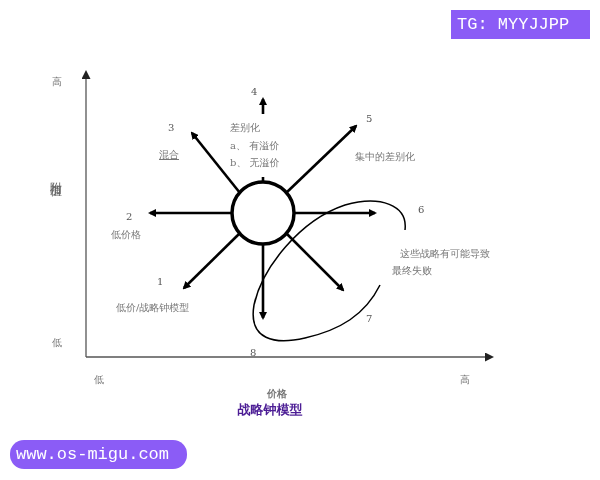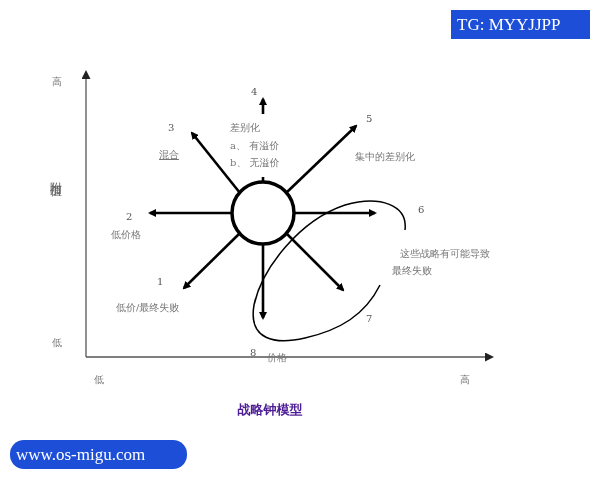--- a/index.html
+++ b/index.html
@@ -2,22 +2,22 @@
 <html><head>
   <meta charset="utf-8">
   <style>
     html, body { margin: 0; padding: 0; background: #ffffff; }
     body { width: 600px; height: 480px; position: relative; overflow: hidden;
            font-family: "DejaVu Serif", "Liberation Serif", serif; }
     #diagram { position: absolute; left: 0; top: 0; }
     .lbl { position: absolute; color: #777; font-size: 10px; white-space: nowrap; line-height: 1; }
     .num { position: absolute; color: #555; font-size: 10px; line-height: 1; }
     .title { position: absolute; color: #4c1d95; font-size: 13px; font-weight: bold; left: 0; width: 540px; text-align: center; top: 401px; }
-    .watermark { position: absolute; background: #1d4ed8; color: #ffffff;
-                 font-family: Liberation Serif, serif; font-size: 17px;
+    .watermark { position: absolute; background: #8b5cf6; color: #ffffff;
+                 font-family: Liberation Mono, monospace; font-size: 17px;
                  line-height: 29px; padding: 0 6px; }
     .wm-top { left: 451px; top: 10px; width: 127px; }
     .wm-bottom { left: 10px; top: 440px; width: 165px; border-radius: 14px; }
     .vert { writing-mode: vertical-rl; letter-spacing: 2px; }
   </style>
 </head>
 <body>
 
 <svg id="diagram" width="600" height="480" viewBox="0 0 600 480">
   <defs>
@@ -47,25 +47,25 @@
     <circle cx="263" cy="213" r="31" fill="#fff" stroke-width="3.5"></circle>
   </g>
 
   <path d="M 405 230 C 408 205, 380 195, 345 205 C 300 220, 262 268, 254 305 C 248 340, 275 345, 305 338 C 340 330, 365 315, 380 285" fill="none" stroke="#000" stroke-width="1.5"></path>
 </svg>
 
 <div class="lbl" style="left:52px;top:77px;">高</div>
 <div class="lbl vert" style="left:50px;top:172px;font-size:12px;color:#666;">附加值</div>
 <div class="lbl" style="left:52px;top:338px;">低</div>
 <div class="lbl" style="left:94px;top:375px;">低</div>
-<div class="lbl" style="left:267px;top:353px;">价格</div>
+<div class="lbl" style="left:267px;top:389px;font-weight:bold;">价格</div>
 <div class="lbl" style="left:460px;top:375px;">高</div>
 
 <div class="num" style="left:157px;top:277px;">1</div>
-<div class="lbl" style="left:116px;top:303px;">低价/最终失败</div>
+<div class="lbl" style="left:116px;top:303px;">低价/战略钟模型</div>
 
 <div class="num" style="left:126px;top:212px;">2</div>
 <div class="lbl" style="left:111px;top:230px;">低价格</div>
 
 <div class="num" style="left:168px;top:123px;">3</div>
 <div class="lbl" style="left:159px;top:150px;text-decoration:underline;">混合</div>
 
 <div class="num" style="left:251px;top:87px;">4</div>
 <div class="lbl" style="left:230px;top:123px;">差别化</div>
 <div class="lbl" style="left:230px;top:141px;">a、 有溢价</div>

